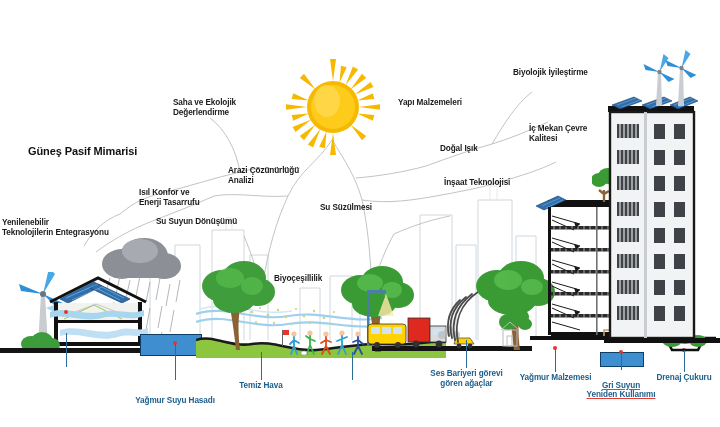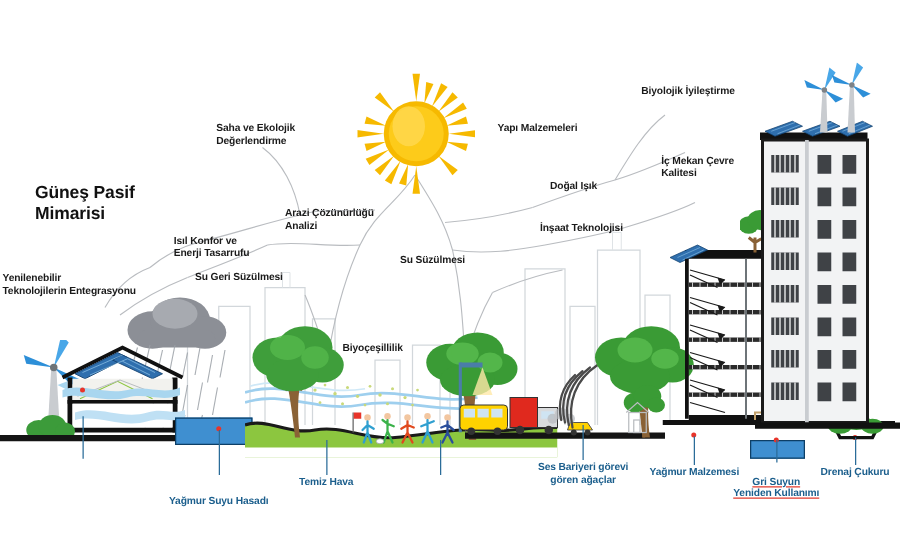--- a/index.html
+++ b/index.html
@@ -3,21 +3,21 @@
 <meta charset="utf-8">
 <style>
   html,body{margin:0;padding:0;background:#ffffff;}
   body{font-family:"Liberation Sans","DejaVu Sans",sans-serif;}
   #canvas{position:relative;width:720px;height:427px;background:#ffffff;overflow:hidden;}
 
   
   .lbl{position:absolute;white-space:pre-line;line-height:1.18;letter-spacing:-0.1px;}
   .lbl-top{color:#1a1a1a;font-size:8.2px;font-weight:700;}
   .lbl-bot{color:#1b5e8c;font-size:8.2px;font-weight:700;text-align:center;}
-  .lbl-title{color:#111;font-size:14px;font-weight:800;}
+  .lbl-title{color:#111;font-size:11px;font-weight:800;}
   .underline-red{text-decoration:underline;text-decoration-color:#e23b2e;text-decoration-style:solid;text-decoration-thickness:1px;}
 
   
   .leader{position:absolute;width:1px;background:#2b6c99;}
 
   
   .ground-dark{position:absolute;background:#141414;}
   .water{position:absolute;background:#3f8fd0;border:1px solid #0d3f66;}
 
   
@@ -577,29 +577,29 @@
         <circle cx="0" cy="0" r="2.2" fill="#7d8287"></circle>
       </g>
     </g>
   </svg>
 
   <div class="lbl lbl-title" style="left:28px;top:145px;width:124px;">Güneş Pasif Mimarisi</div>
   <div class="lbl lbl-top" style="left:139px;top:188px;width:104px;">Isıl Konfor ve
 Enerji Tasarrufu</div>
   <div class="lbl lbl-top" style="left:2px;top:218px;width:134px;">Yenilenebilir
 Teknolojilerin Entegrasyonu</div>
-  <div class="lbl lbl-top" style="left:156px;top:217px;width:112px;">Su Geri Süzülmesi</div>
+  <div class="lbl lbl-top" style="left:156px;top:217px;width:112px;">Su Suyun Dönüşümü</div>
   <div class="lbl lbl-top" style="left:173px;top:98px;width:112px;">Saha ve Ekolojik
 Değerlendirme</div>
   <div class="lbl lbl-top" style="left:228px;top:166px;width:108px;">Arazi Çözünürlüğü
 Analizi</div>
   <div class="lbl lbl-top" style="left:320px;top:203px;width:92px;">Su Süzülmesi</div>
   <div class="lbl lbl-top" style="left:398px;top:98px;width:104px;">Yapı Malzemeleri</div>
   <div class="lbl lbl-top" style="left:440px;top:144px;width:72px;">Doğal Işık</div>
-  <div class="lbl lbl-top" style="left:404px;top:178px;width:102px;padding-left:28px;">İnşaat Teknolojisi</div>
+  <div class="lbl lbl-top" style="left:416px;top:178px;width:102px;padding-left:28px;">İnşaat Teknolojisi</div>
   <div class="lbl lbl-top" style="left:513px;top:68px;width:118px;">Biyolojik İyileştirme</div>
   <div class="lbl lbl-top" style="left:529px;top:124px;width:102px;">İç Mekan Çevre
 Kalitesi</div>
   <div class="lbl lbl-top" style="left:274px;top:274px;width:84px;">Biyoçeşillilik</div>
 
   <div class="leader" style="left:66px;top:333px;height:34px;"></div>
 
   <div class="leader" style="left:175px;top:344px;height:36px;"></div>
   <div class="lbl lbl-bot" style="left:115px;top:396px;width:120px;">Yağmur Suyu Hasadı</div>
 

